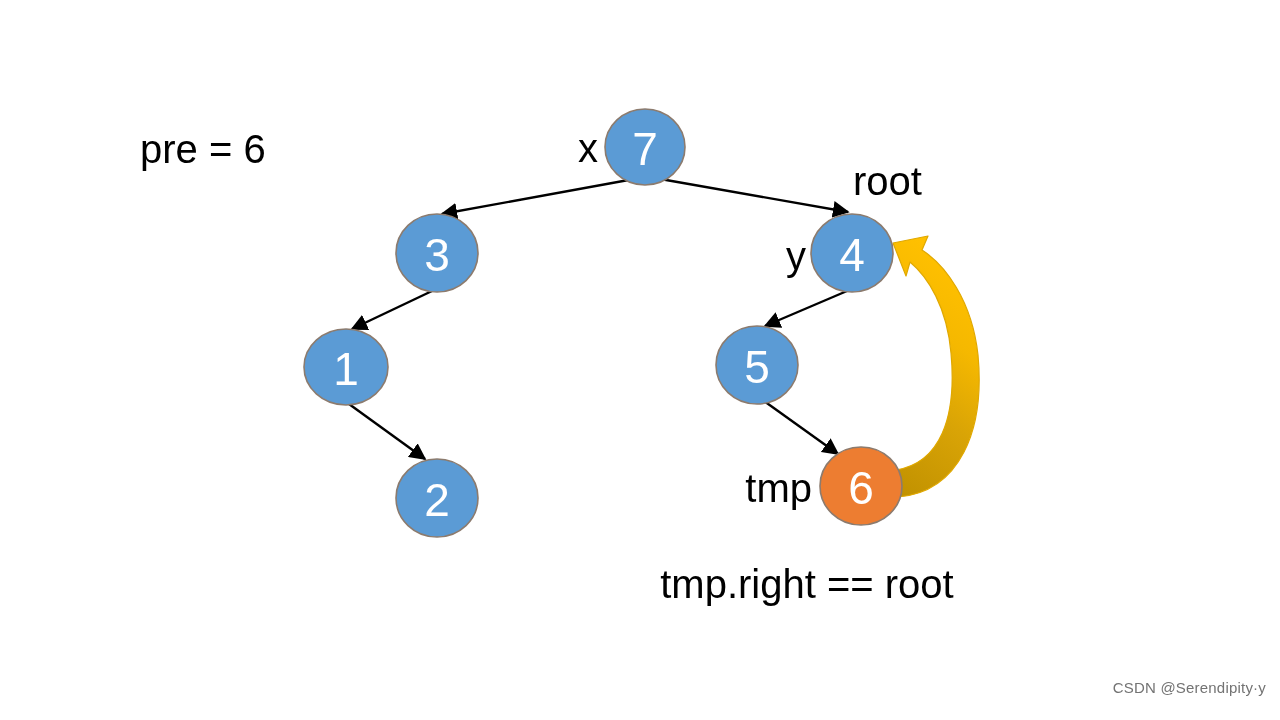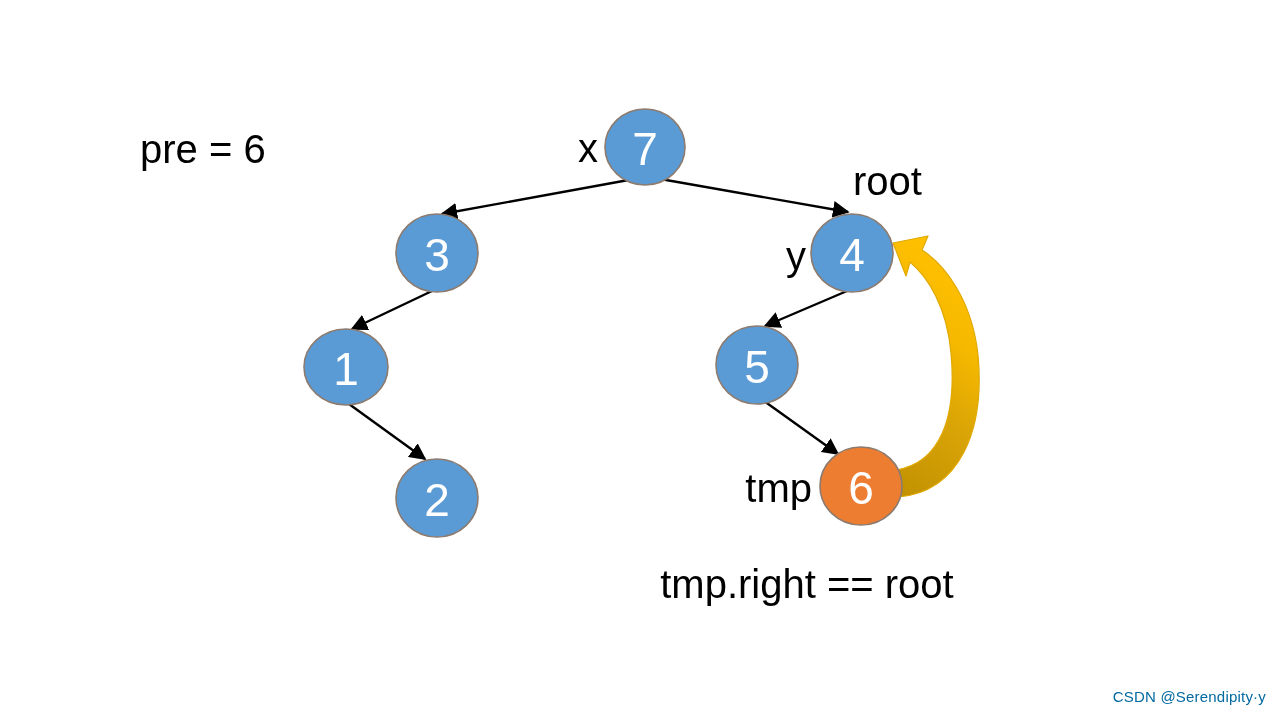--- a/index.html
+++ b/index.html
@@ -54,24 +54,24 @@
   .state-label {
     font-family: "Liberation Sans", sans-serif;
     font-size: 40px;
     fill: #000000;
     text-anchor: start;
     dominant-baseline: central;
   }
   .watermark {
     position: absolute;
     right: 14px;
-    bottom: 15px;
+    bottom: 24px;
     font-family: "Liberation Sans", sans-serif;
     font-size: 15px;
-    color: #0369a1;
+    color: #737373;
     letter-spacing: 0.2px;
     white-space: nowrap;
     user-select: none;
   }
 </style>
 </head>
 <body>
 
 <div id="canvas-root">
 

